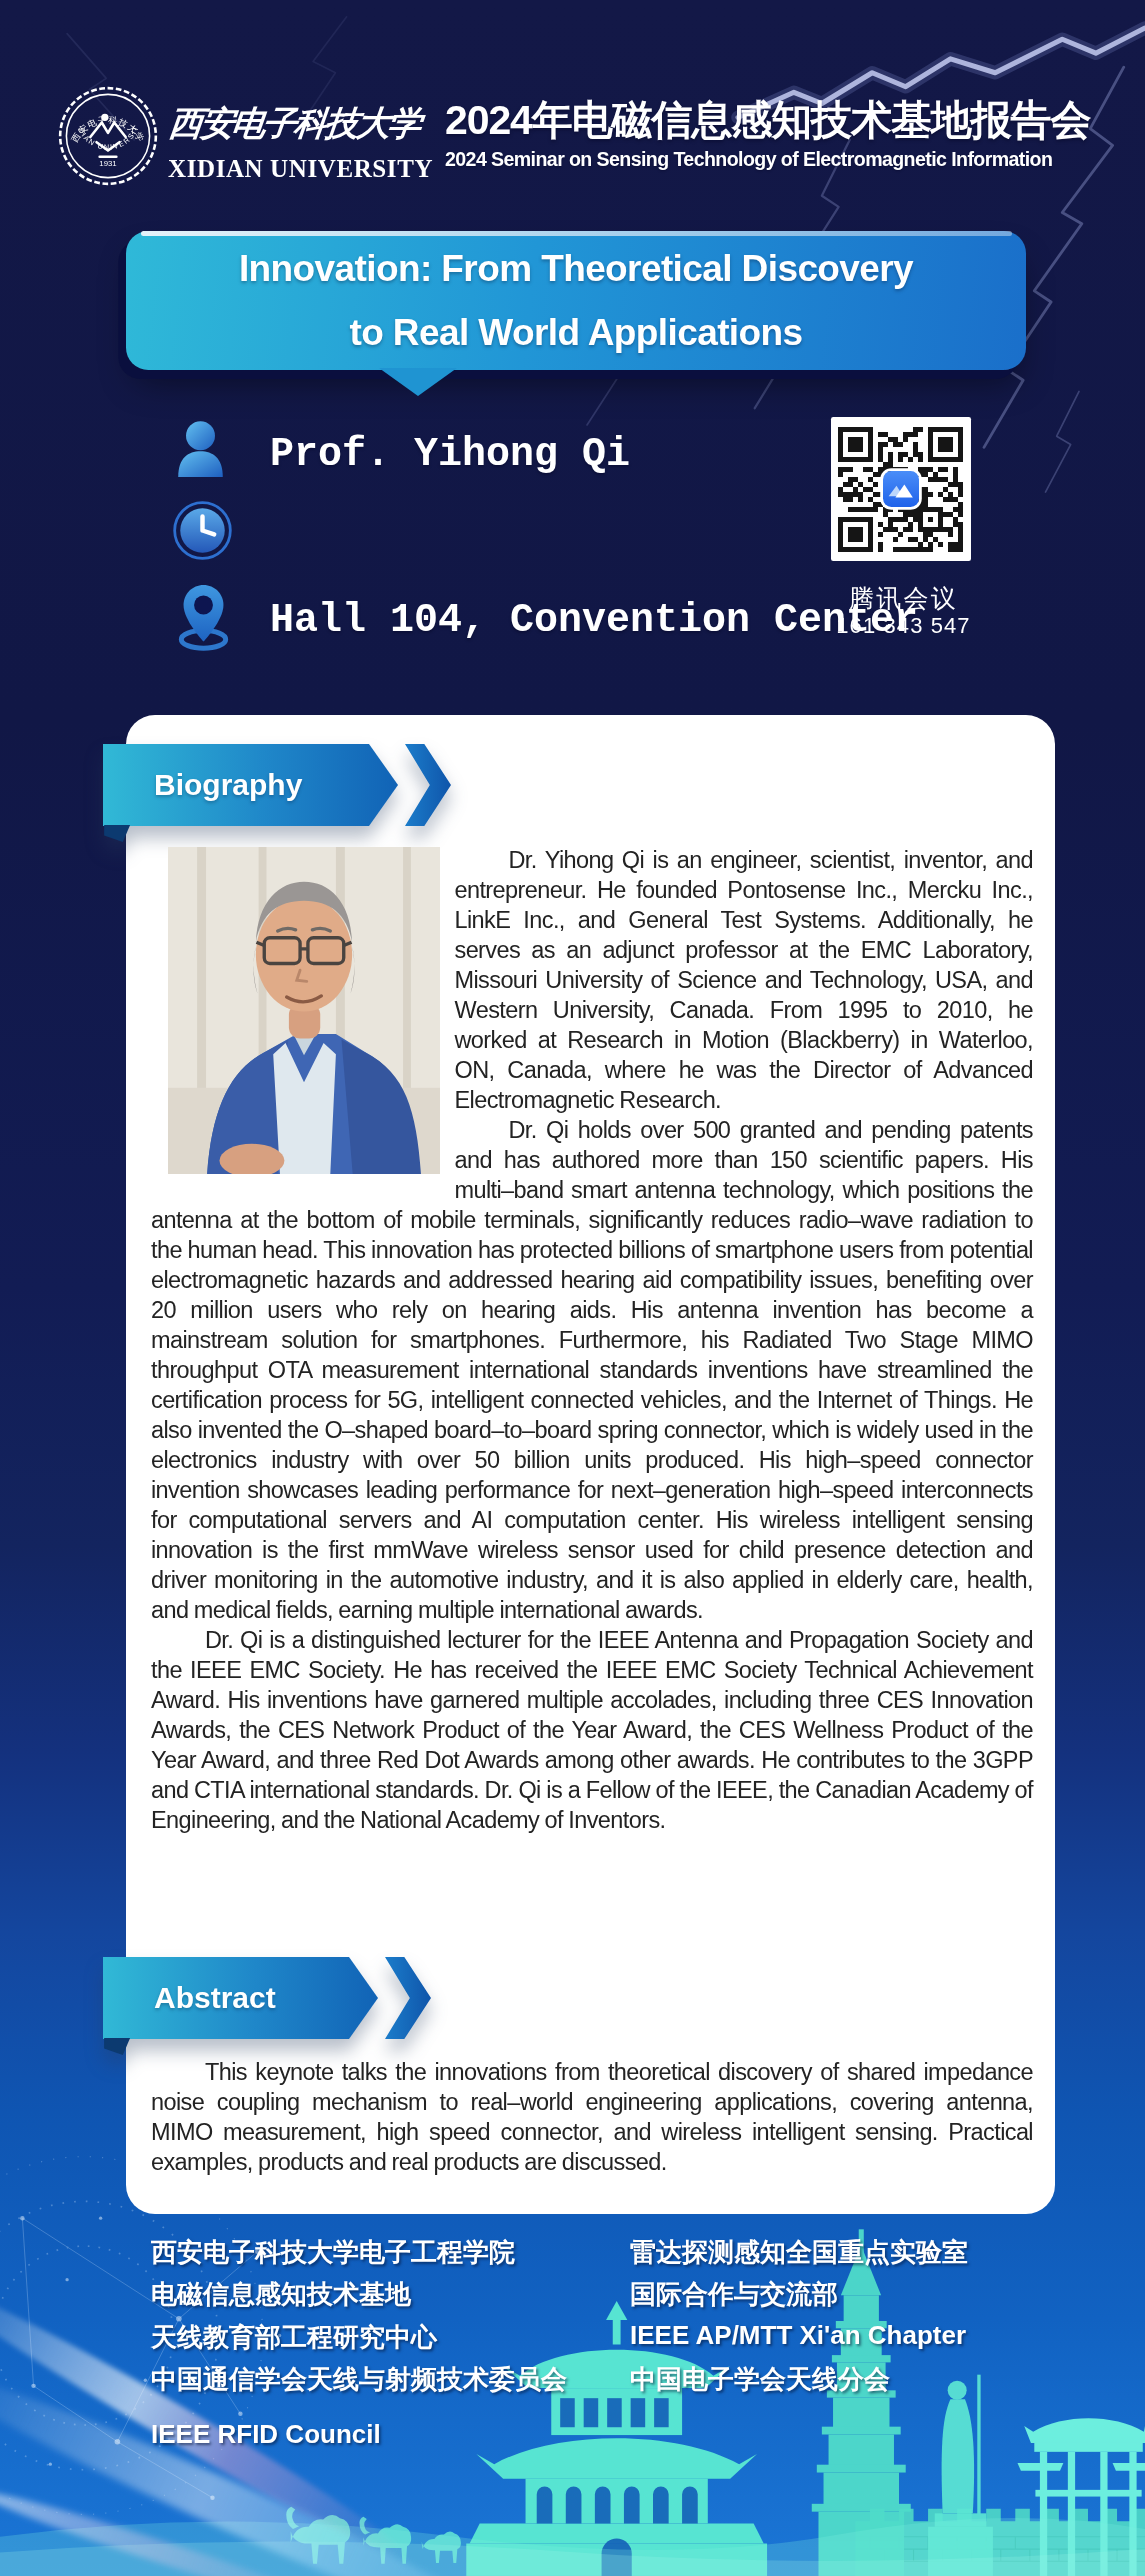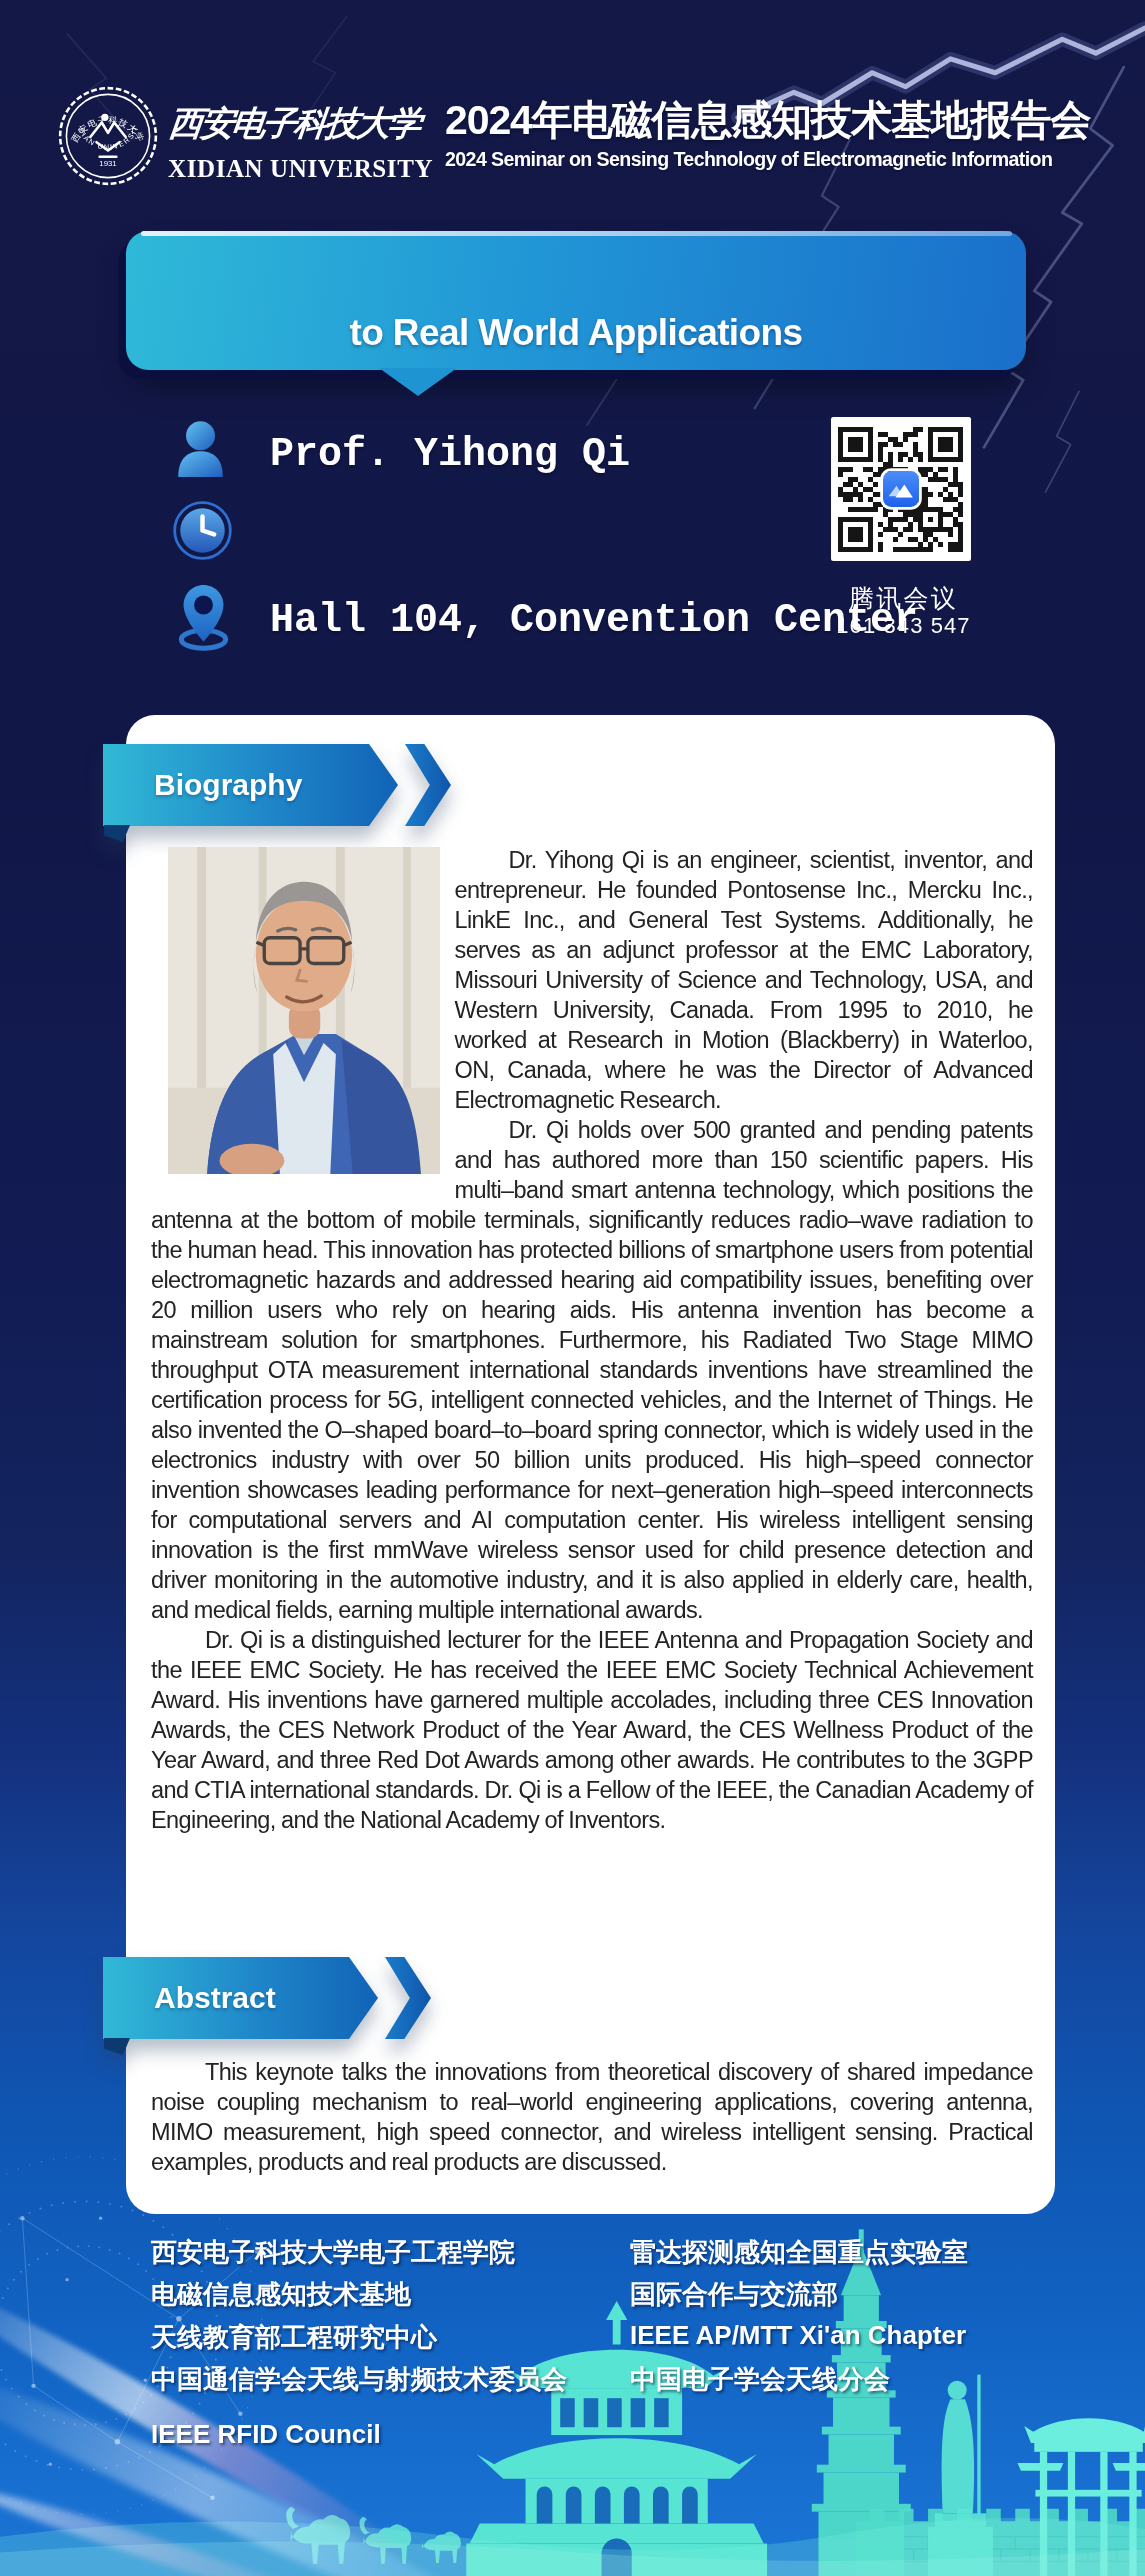--- a/index.html
+++ b/index.html
@@ -296,20 +296,21 @@
       <textPath href="#arcBot" startOffset="50%" text-anchor="middle">XIDIAN UNIVERSITY</textPath>
     </text>
   </svg>
 
   <div class="abs uni-cn">西安电子科技大学</div>
   <div class="abs uni-en">XIDIAN UNIVERSITY</div>
   <div class="abs event-cn">2024年电磁信息感知技术基地报告会</div>
   <div class="abs event-en">2024 Seminar on Sensing Technology of Electromagnetic Information</div>
 
   <div class="abs banner">
+    <div class="line l1">Innovation: From Theoretical Discovery</div>
     <div class="line l2">to Real World Applications</div>
   </div>
   <div class="abs banner-tail"></div>
 
   <svg class="abs ic-person" viewBox="0 0 88 104">
     <defs>
         <linearGradient id="gp" x1="0" y1="0" x2="1" y2="1">
       <stop offset="0" stop-color="#63c0f0"></stop>
           <stop offset="1" stop-color="#1e5fc0"></stop>
         </linearGradient>

